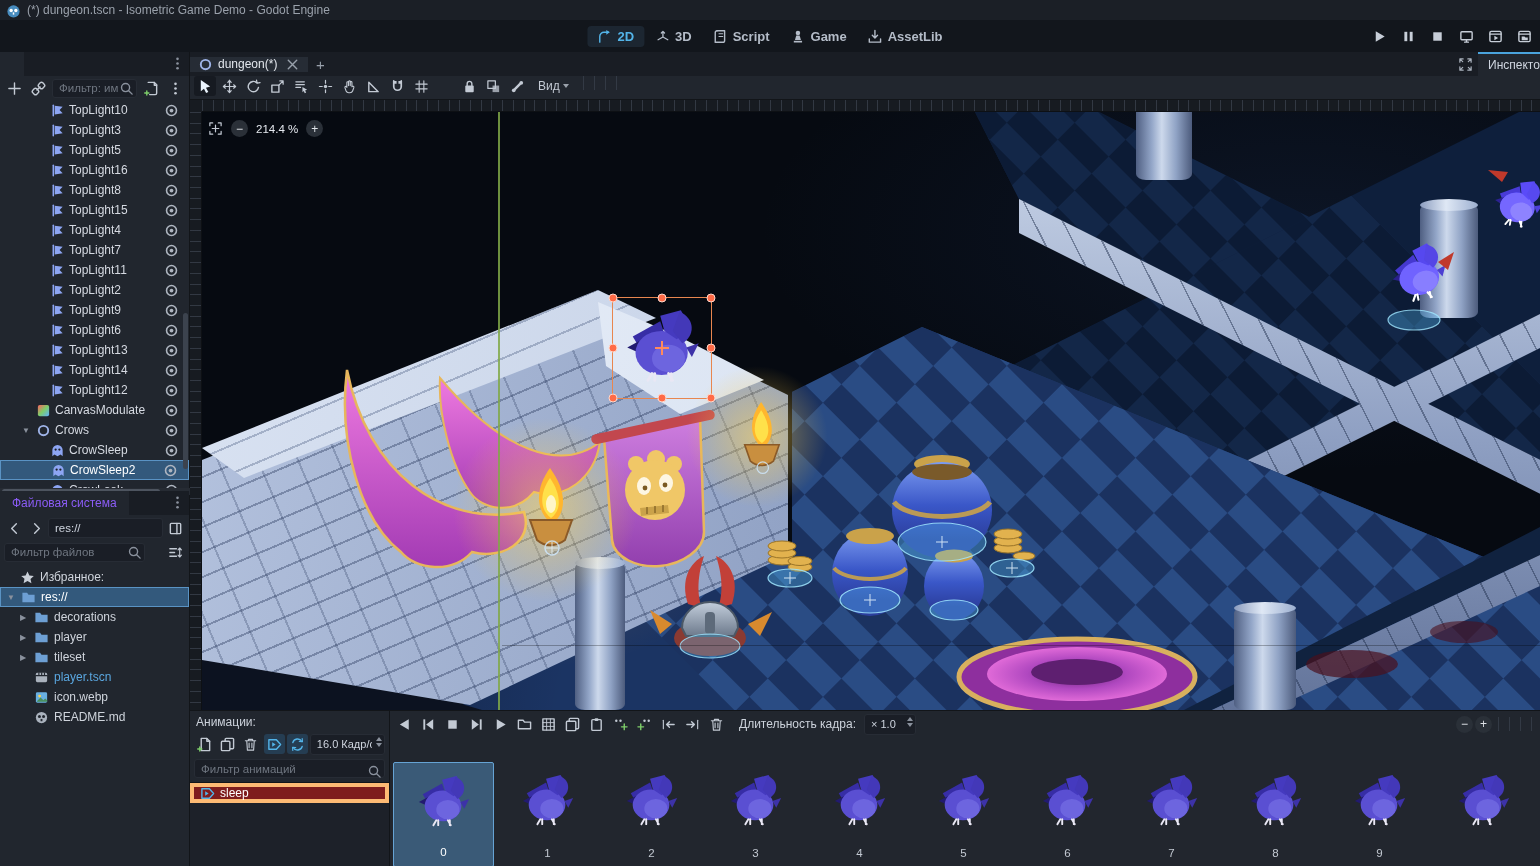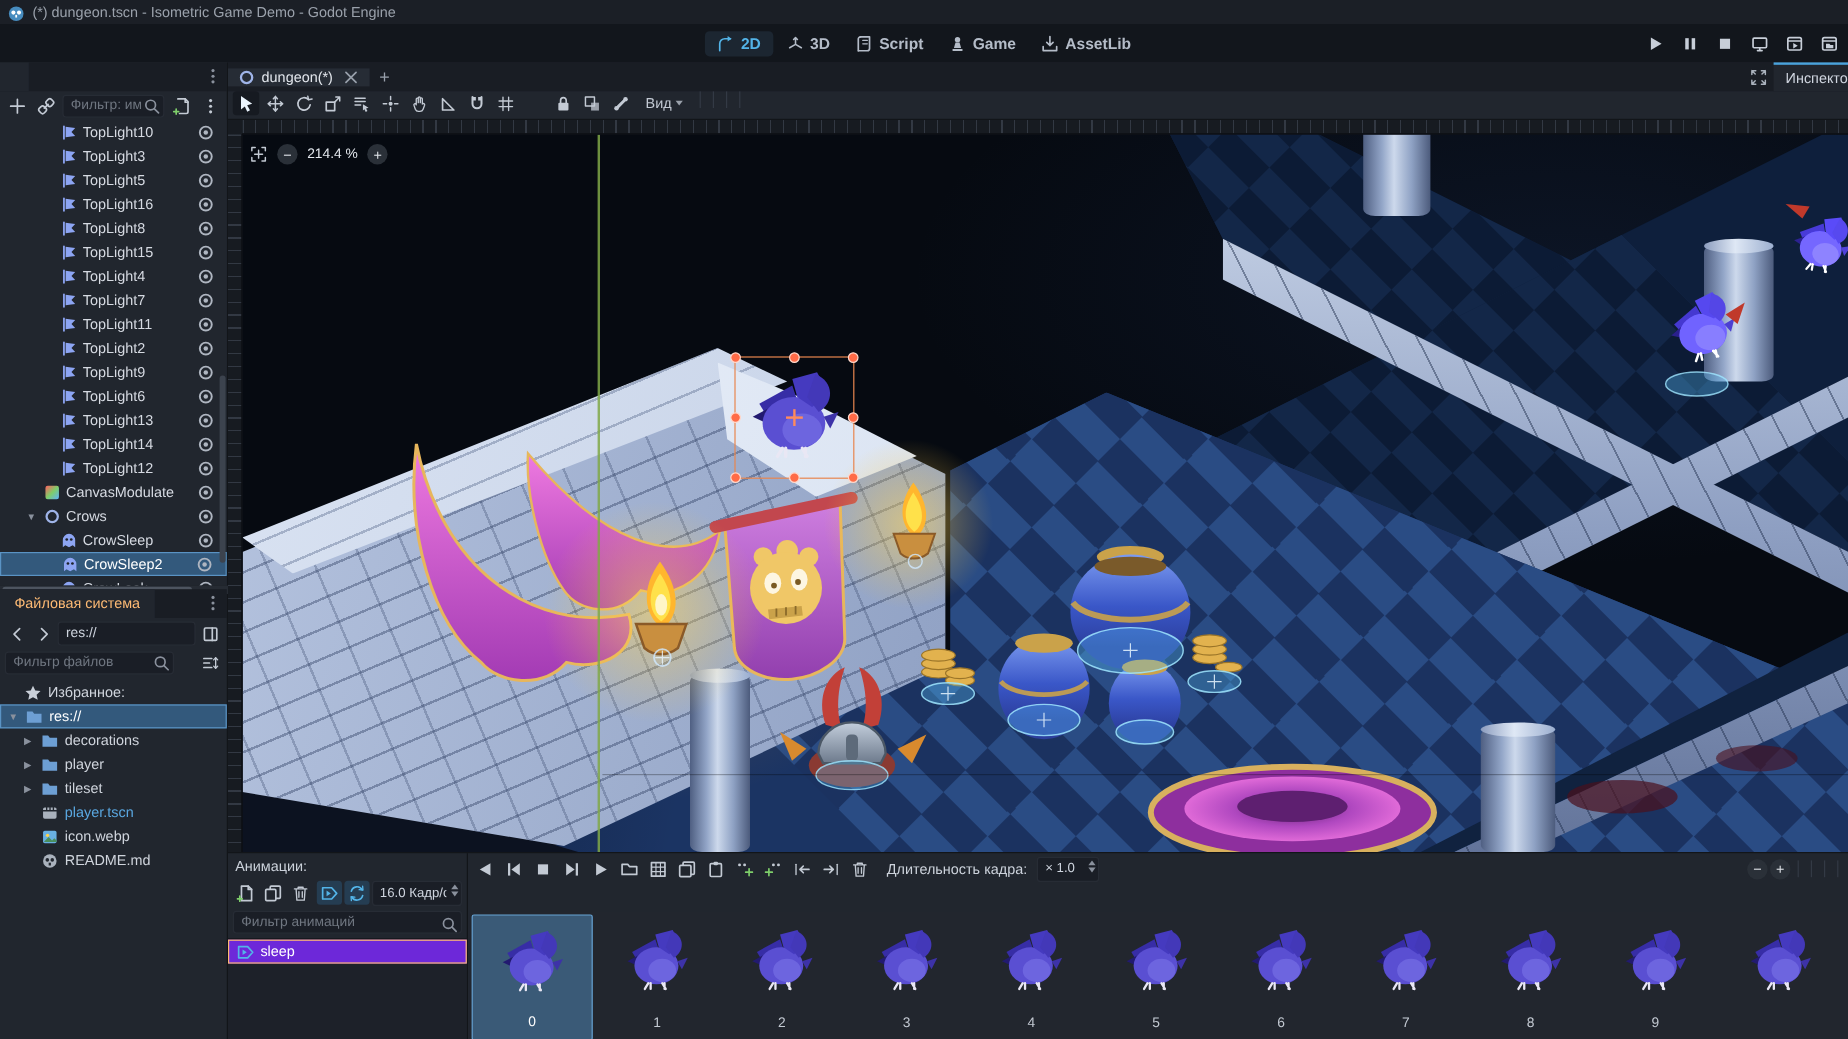--- a/index.html
+++ b/index.html
@@ -20,21 +20,21 @@
 .ws-tabs{position:absolute;left:50%;transform:translateX(-50%);display:flex;gap:1px;align-items:center}
 .ws-tab{display:flex;align-items:center;gap:5px;padding:3px 10px;border-radius:4px;color:#b4bcc8;font-weight:bold;font-size:13px}
 .ws-tab.active{color:var(--accent);background:#1c2631}
 .ws-tab.active .icon{color:var(--accent)}
 .playback{position:absolute;right:6px;display:flex;gap:9px;align-items:center;color:#c7ced8}
 .pbtn{width:20px;height:20px;display:flex;align-items:center;justify-content:center;border-radius:3px}
 
 .left-dock{position:absolute;left:0;top:52px;width:190px;height:814px;background:var(--panel);border-right:1px solid var(--line)}
 .dock-tabbar{height:24px;background:var(--dark);display:flex;align-items:stretch;position:relative}
 .dock-tab{padding:4px 12px;color:#7d848f;display:flex;align-items:center}
-.dock-tab.active{background:var(--panel);color:#fdba74}
+.dock-tab.active{background:var(--panel);color:#8b5cf6}
 .dock-dots{position:absolute;right:4px;top:4px;color:#8a919d}
 .scene-toolbar{height:24px;display:flex;align-items:center;gap:4px;padding:0 4px}
 .tbtn{width:20px;height:20px;display:flex;align-items:center;justify-content:center;color:#c3cad4;border-radius:3px}
 .filter-wrap{position:relative;flex:1;min-width:0}
 .filter-wrap input{width:100%;height:19px;background:var(--input);border:1px solid #272c35;border-radius:3px;color:var(--text);font-size:11.5px;padding:0 18px 0 6px;outline:none}
 .filter-wrap input::placeholder{color:#6f7680}
 .filter-wrap .icon{position:absolute;right:3px;top:2.5px;color:#8a919d}
 .scene-tree{position:relative;height:388px;overflow:hidden;background:var(--panel)}
 .trow{display:flex;align-items:center;height:20px;padding-left:calc(8px + var(--depth,0)*14px);gap:4px;position:relative;color:#d6dae2}
 .trow .tlabel{white-space:nowrap;overflow:hidden}
@@ -129,21 +129,21 @@
 .bp-toolbar .tbtn.active{background:#253d52;color:var(--accent)}
 .spinfield{position:relative;display:flex;align-items:center;height:21px;background:var(--input);border:1px solid #272c35;border-radius:3px}
 .spinfield input{width:100%;height:100%;background:transparent;border:none;outline:none;color:var(--text);font-size:11px;padding:0 12px 0 6px}
 .spin{position:absolute;right:2px;top:2px;display:flex;flex-direction:column;gap:2px}
 .spin i{width:0;height:0;border-left:3.5px solid transparent;border-right:3.5px solid transparent}
 .spin i.up{border-bottom:4px solid #8a919d}
 .spin i.dn{border-top:4px solid #8a919d}
 .anim-filter{padding:2px 4px}
 .anim-list{background:#1d2129;height:96px;margin-top:2px;border-top:1px solid var(--line)}
 .anim-row{display:flex;align-items:center;gap:5px;height:20px;padding:0 6px;color:#fff}
-.anim-row.selected{background:#6d28d9;border:1px solid #fdba74}
+.anim-row.selected{background:#7f1d1d;border:4px solid #fdba74}
 .anim-row .icon{color:var(--accent)}
 .bp-right{position:absolute;left:201px;top:0;right:0;height:156px}
 .frames-strip{position:absolute;left:0;top:49px;right:0;bottom:0;background:#22262e;display:flex;gap:3px;padding:2px 0 0 2px;overflow:hidden}
 .frame-tile{width:101px;flex:none;display:flex;flex-direction:column;align-items:center;border-radius:2px;padding-top:10px}
 .frame-tile.selected{background:#3a5a77;border:1px solid #66a3d4}
 .frame-tile .fnum{margin-top:auto;padding-bottom:8px;color:#c3c9d2;font-size:11.5px}
 .frame-tile.selected .fnum{color:#fff}
 .bp-right .bp-toolbar{padding-left:2px}
 .dur-label{color:#ccd2db;margin:0 6px 0 10px;white-space:nowrap}
 .flexspace{flex:1}

